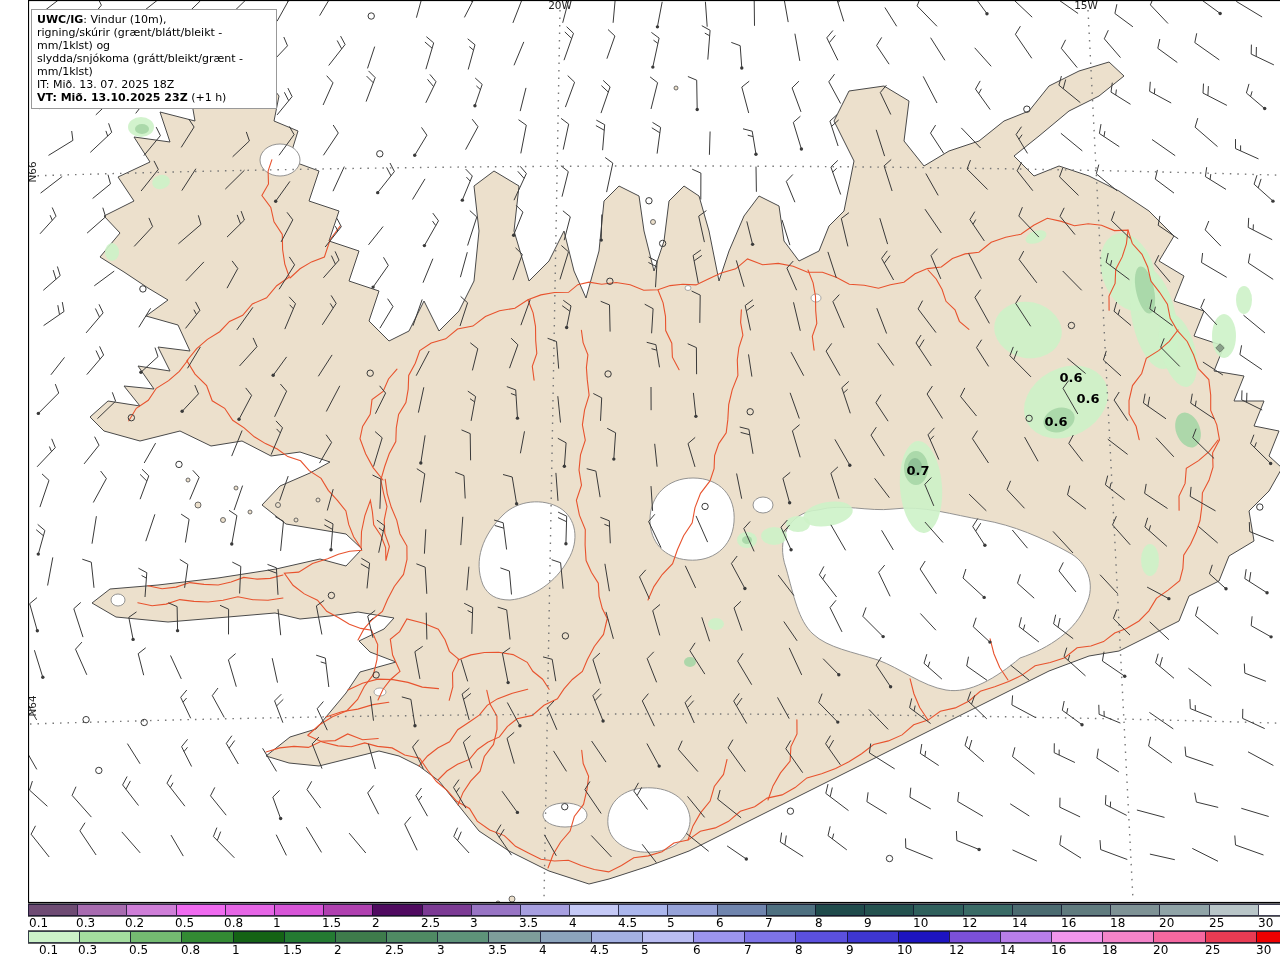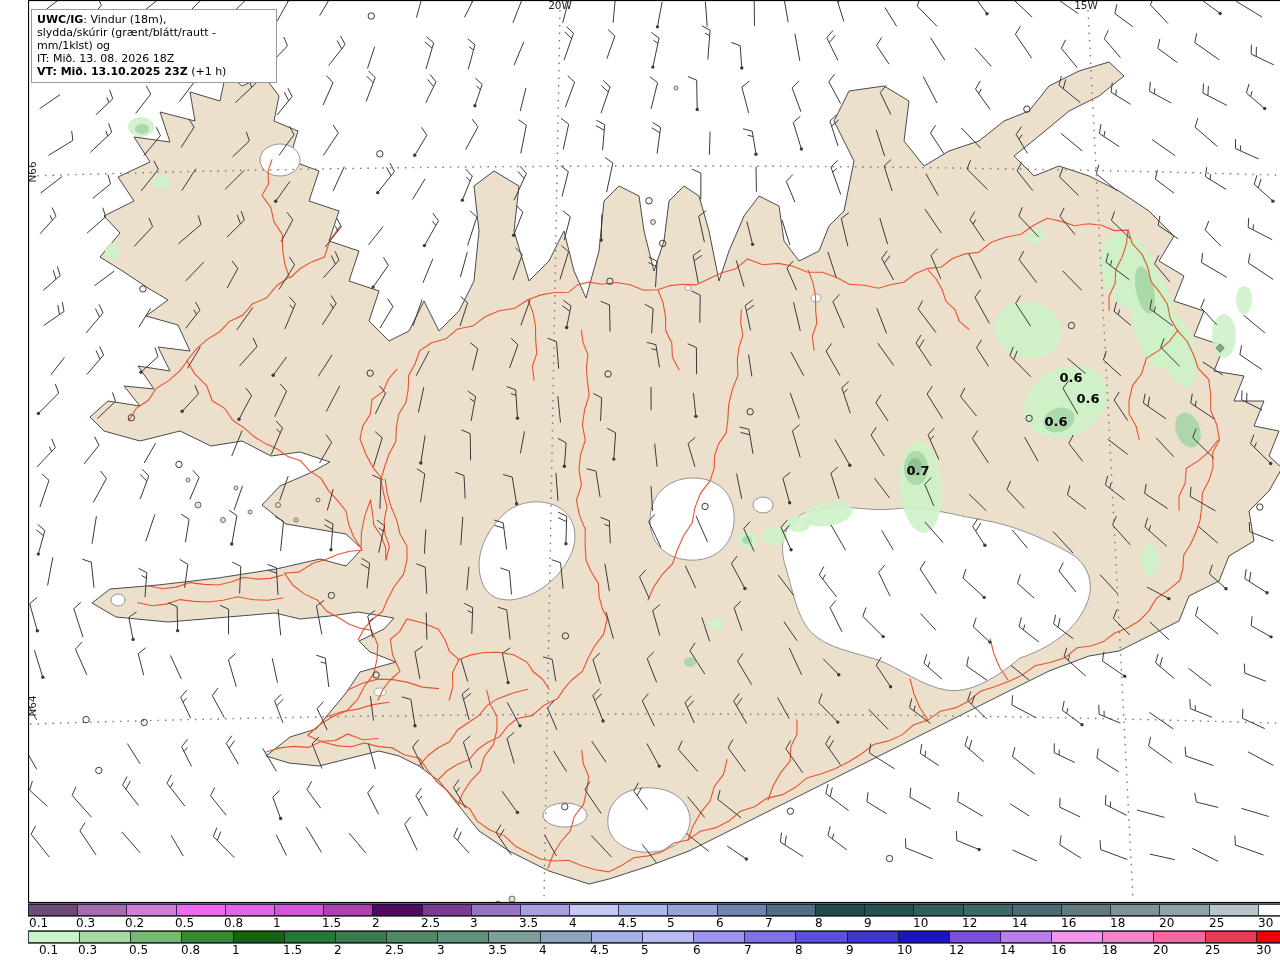--- a/index.html
+++ b/index.html
@@ -739,23 +739,24 @@
       <g>
         <text x="1043" y="382" text-anchor="middle" font-size="13" font-weight="bold" fill="#000">0.6</text>
         <text x="1060" y="403" text-anchor="middle" font-size="13" font-weight="bold" fill="#000">0.6</text>
         <text x="1028" y="426" text-anchor="middle" font-size="13" font-weight="bold" fill="#000">0.6</text>
         <text x="890" y="475" text-anchor="middle" font-size="13" font-weight="bold" fill="#000">0.7</text>
       </g>
       <rect x="0.5" y="0.5" width="1279" height="902" fill="none" stroke="#000" stroke-width="1.2"></rect>
     </svg>
 
   <div class="infobox">
-    <div><b>UWC/IG</b><span>: Vindur (18m),</span></div>
-    <div>slydda/skúrir (grænt/blátt/rautt - mm/1klst) og</div>
-    <div>IT: Mið. 13. 08. 2026 18Z</div>
+    <div><b>UWC/IG</b><span>: Vindur (10m),</span></div>
+    <div>rigning/skúrir (grænt/blátt/bleikt - mm/1klst) og</div>
+    <div>slydda/snjókoma (grátt/bleikt/grænt - mm/1klst)</div>
+    <div>IT: Mið. 13. 07. 2025 18Z</div>
     <div><b>VT: Mið. 13.10.2025 23Z</b><span> (+1 h)</span></div>
   </div>
 
   <div class="colorbars">
     <div class="bar" id="bar-rain">
         <div class="seg" style="background: rgb(110, 75, 115);"></div>
         <div class="seg" style="background: rgb(168, 107, 176);"></div>
         <div class="seg" style="background: rgb(207, 126, 216);"></div>
         <div class="seg" style="background: rgb(240, 106, 240);"></div>
         <div class="seg" style="background: rgb(230, 101, 230);"></div>

